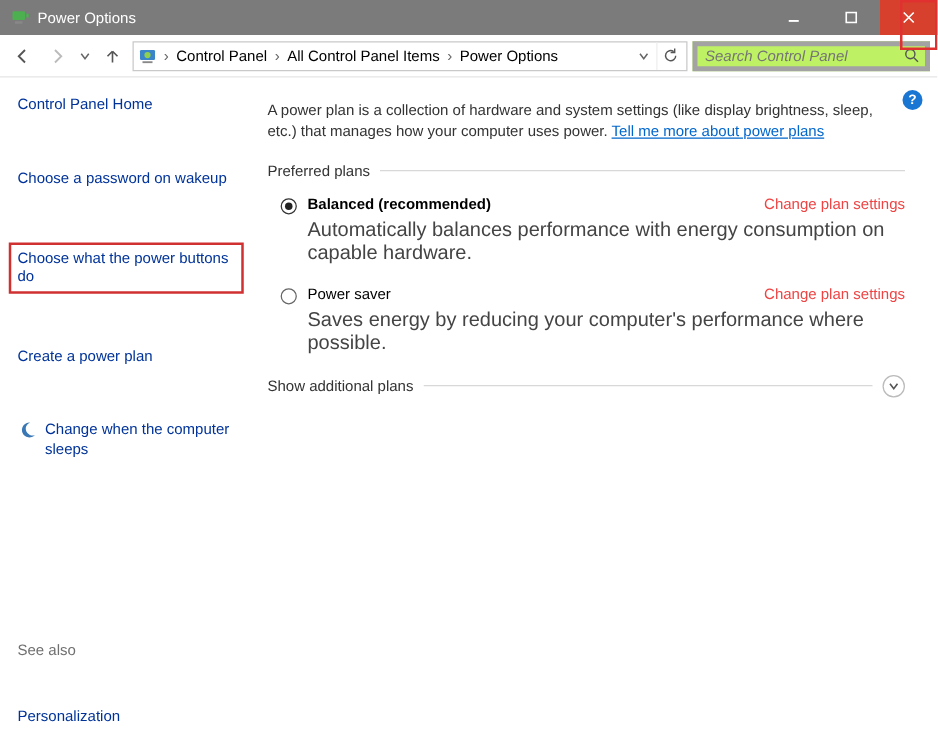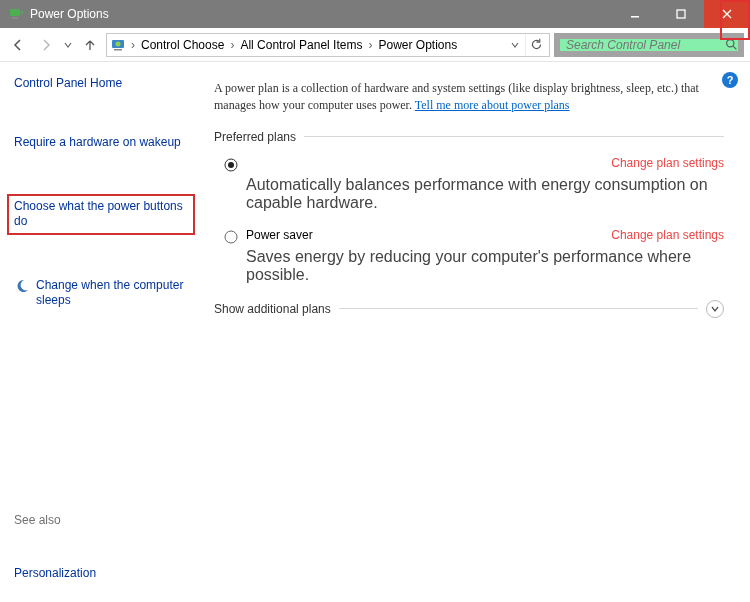--- a/index.html
+++ b/index.html
@@ -122,25 +122,25 @@
     display:flex;align-items:center;justify-content:center;
     color:#555; cursor:pointer;
     border-left:1px solid #eee;
   }
   .addrbox .addr-dd {
     width: 16px; height:22px; display:flex;align-items:center;justify-content:center;color:#666;cursor:pointer;
   }
   .searchbox {
     width: 190px;
     height: 24px;
-    border: 6px solid #a3a3a3;
+    border: 4px solid #a3a3a3;
     display: flex;
     align-items: center;
     padding: 0 4px;
-    background:#86efac;
+    background:#bef264;
   }
   .searchbox input {
     flex:1;
     border:none;
     outline:none;
     font-size:12px;
     font-style: italic;
     color:#777;
     font-family: inherit;
     background:transparent;
@@ -219,21 +219,20 @@
     margin:0 0 10px 0;
     font-weight:400;
     font-size:16px;
     color:#0b5a2a;
   }
   .maincontent .intro{
     font-size:12px;
     color:#333;
     line-height:1.4;
     margin-bottom:16px;
-    font-family:Liberation Serif, serif;
   }
   .maincontent .intro a{
     color:#0066cc;
     text-decoration:underline;
     cursor:pointer;
   }
   .section-label{
     font-size:12px;
     color:#333;
     display:flex;
@@ -351,21 +350,21 @@
 
   <div class="addrbox">
     <span class="cp-icon">
       <svg width="16" height="16" viewBox="0 0 16 16">
         <rect x="1" y="3" width="12" height="8" rx="1" fill="#3a86c8"></rect>
         <circle cx="7" cy="7" r="2.5" fill="#8fd14f"></circle>
         <rect x="3" y="12" width="8" height="1.5" fill="#888"></rect>
       </svg>
     </span>
     <span class="sep">›</span>
-    <span class="crumb">Control Choose</span>
+    <span class="crumb">Control Panel</span>
     <span class="sep">›</span>
     <span class="crumb">All Control Panel Items</span>
     <span class="sep">›</span>
     <span class="crumb">Power Options</span>
     <span class="spacer"></span>
     <span class="addr-dd">
       <svg width="8" height="8" viewBox="0 0 8 8">
           <path d="M1 2 L4 6 L7 2" stroke="#666" stroke-width="1.2" fill="none"></path>
         </svg>
     </span>
@@ -388,27 +387,30 @@
   </div>
 </div>
 
 <div class="body-area">
   <div class="help-badge">?</div>
 
   <div class="leftpanel">
     <div class="cp-home">Control Panel Home</div>
 
     <div class="task">
-      <span>Require a hardware on wakeup</span>
+      <span>Choose a password on wakeup</span>
     </div>
 
     <div class="task highlight">
       <span>Choose what the power buttons do</span>
     </div>
 
+    <div class="task">
+      <span>Create a power plan</span>
+    </div>
 
 
     <div class="task">
       <span class="task-icon">
         <svg width="16" height="16" viewBox="0 0 16 16">
             <path d="M10 2a6 6 0 1 0 4 10 5 5 0 0 1-4-10z" fill="#3a78b5"></path>
           </svg>
       </span>
       <span>Change when the computer sleeps</span>
     </div>
@@ -428,20 +430,21 @@
       <span>Preferred plans</span>
       <span class="rule"></span>
     </div>
 
     <div class="plan">
       <div class="plan-row">
         <svg class="radio" viewBox="0 0 14 14">
           <circle cx="7" cy="7" r="6" fill="#fff" stroke="#333" stroke-width="1"></circle>
           <circle cx="7" cy="7" r="3" fill="#222"></circle>
         </svg>
+        <span class="plan-name bold">Balanced (recommended)</span>
         <span class="change-link">Change plan settings</span>
       </div>
       <div class="plan-desc">Automatically balances performance with energy consumption on capable hardware.</div>
     </div>
 
     <div class="plan">
       <div class="plan-row">
         <svg class="radio" viewBox="0 0 14 14">
           <circle cx="7" cy="7" r="6" fill="#fff" stroke="#666" stroke-width="1"></circle>
         </svg>

